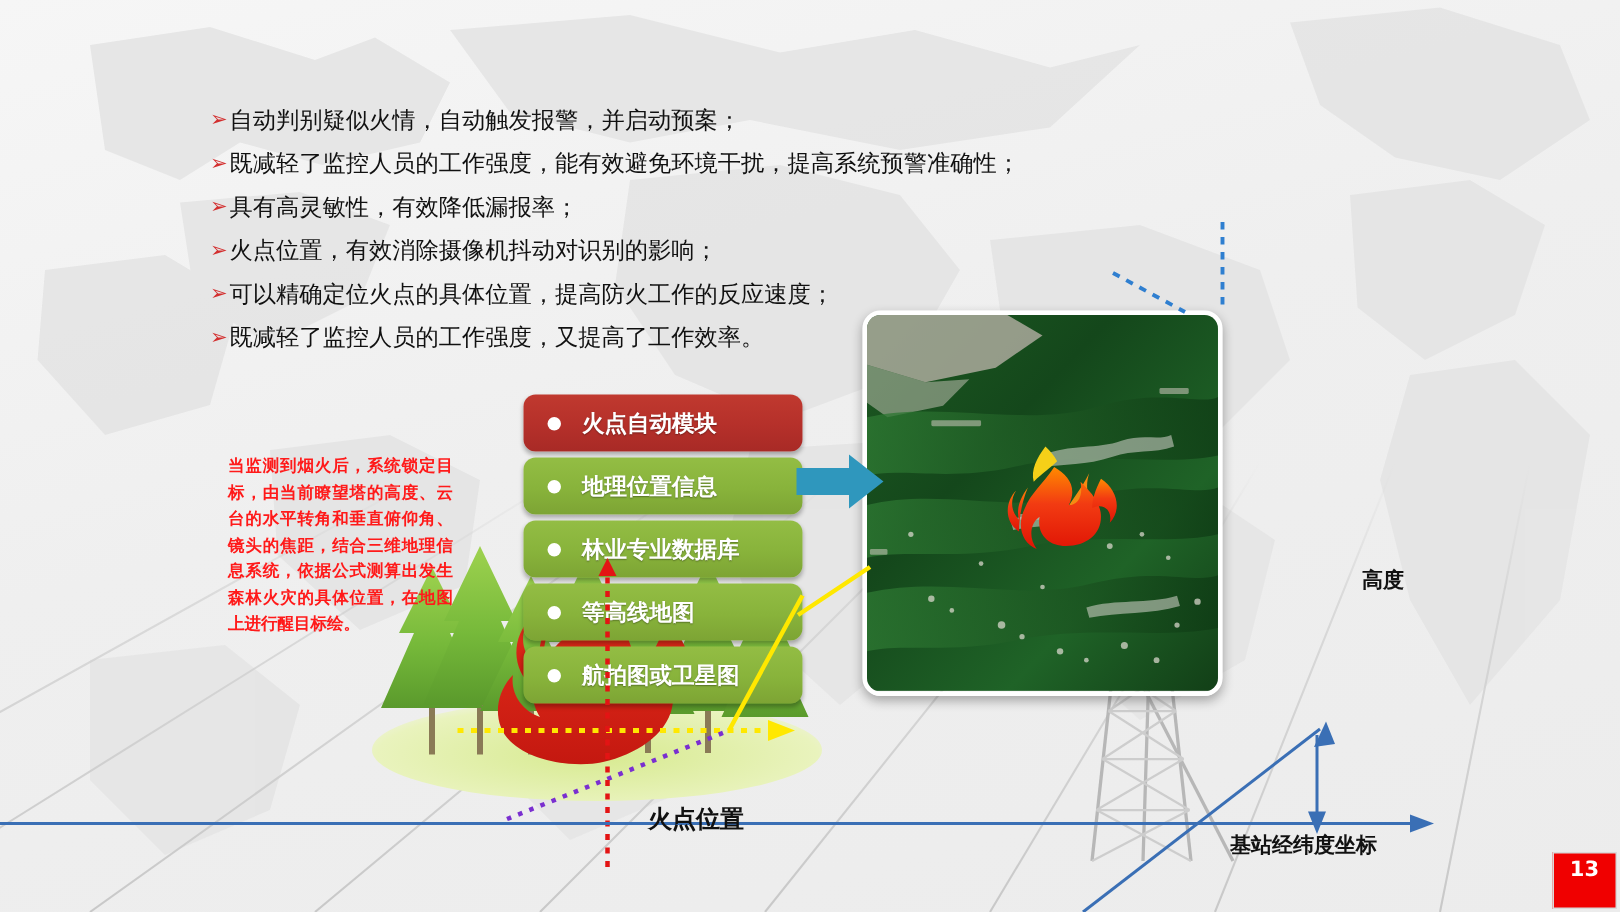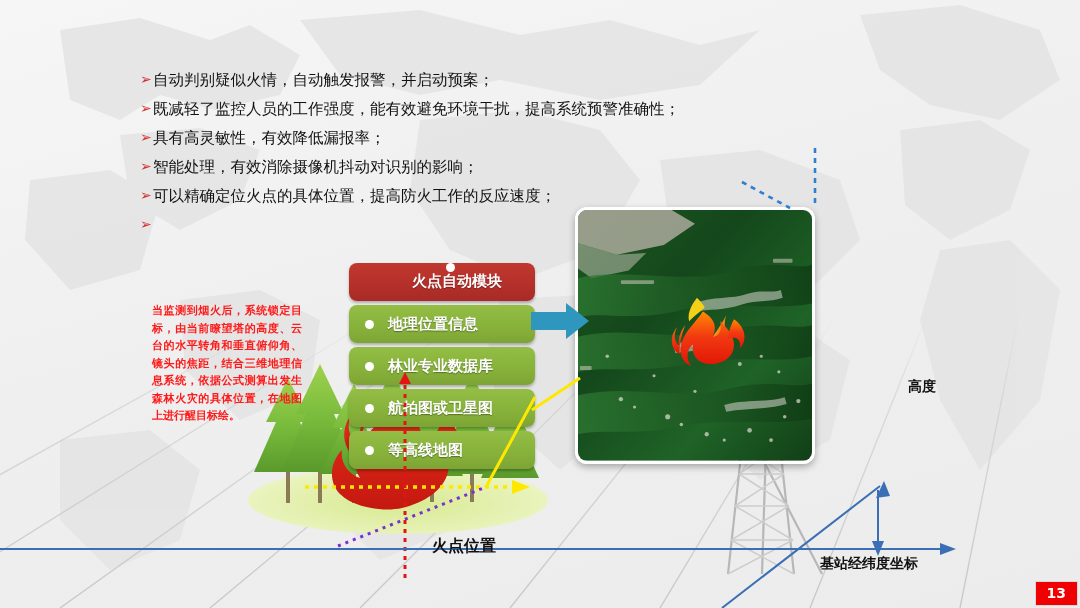--- a/index.html
+++ b/index.html
@@ -52,21 +52,21 @@
     text-align:justify;
   }
 
   
   .box-stack { position:absolute; left:349px; top:263px; width:186px; }
   .mod-box {
     position:relative; height:38px; border-radius:8px; margin-bottom:4px;
     display:flex; align-items:center; padding-left:16px;
     box-shadow:0 2px 3px rgba(0,0,0,.28);
   }
-  .mod-box.red  { background:linear-gradient(180deg,#c0392f 0%,#b5302a 55%,#a82a26 100%);flex-direction:column; }
+  .mod-box.red  { background:linear-gradient(180deg,#c0392f 0%,#b5302a 55%,#a82a26 100%); }
   .mod-box.green{ background:linear-gradient(180deg,#93bd44 0%,#88b33b 55%,#7da434 100%); }
   .mod-dot { width:9px; height:9px; border-radius:50%; background:#fff; flex:0 0 9px; }
   .mod-label {
     margin-left:14px; color:#fff; font-weight:bold; font-size:15px;
     font-family:"DejaVu Sans","Liberation Sans",sans-serif;
     text-shadow:0 1px 1px rgba(0,0,0,.35);
   }
 
   
   .sat-frame {
@@ -91,21 +91,21 @@
     font-family:"DejaVu Sans","Liberation Sans",sans-serif;
   }
   #lbl-firepoint { left:432px; top:536px; font-size:16px; }
   #lbl-height    { left:908px; top:378px; font-size:14px; }
   #lbl-basecoord { left:820px; top:555px; font-size:14px; }
 
   
   .page-badge {
     position:absolute; right:2px; bottom:2px;
     background:#f00000; color:#fff; font-weight:bold; font-size:14px;
-    padding:3px 11px 4px 11px; border:1px solid #d9d9d9;
+    padding:3px 11px 17px 11px; border:1px solid #d9d9d9;
     font-family:"DejaVu Sans","Liberation Sans",sans-serif;
   }
 </style>
 </head>
 <body>
 
 <div id="slide">
 
   <svg class="watermark" viewBox="0 0 1080 608" preserveAspectRatio="none">
     <g fill="#e4e4e4" opacity="0.85">
@@ -167,28 +167,29 @@
     <div class="bullet-row">
       <span class="bullet-mark">➢</span>
       <span class="bullet-text">既减轻了监控人员的工作强度，能有效避免环境干扰，提高系统预警准确性；</span>
     </div>
     <div class="bullet-row">
       <span class="bullet-mark">➢</span>
       <span class="bullet-text">具有高灵敏性，有效降低漏报率；</span>
     </div>
     <div class="bullet-row">
       <span class="bullet-mark">➢</span>
-      <span class="bullet-text">智能处理，有效消除摄像机抖动对识别的影响；</span>
+      <span class="bullet-text">火点位置，有效消除摄像机抖动对识别的影响；</span>
     </div>
     <div class="bullet-row">
       <span class="bullet-mark">➢</span>
       <span class="bullet-text">可以精确定位火点的具体位置，提高防火工作的反应速度；</span>
     </div>
     <div class="bullet-row">
       <span class="bullet-mark">➢</span>
+      <span class="bullet-text">既减轻了监控人员的工作强度，又提高了工作效率。</span>
     </div>
   </div>
 
   <svg class="forest" viewBox="0 0 300 200" preserveAspectRatio="none">
     <defs>
       <radialGradient id="grassg" cx="50%" cy="55%" r="70%">
         <stop offset="0%" stop-color="#d7ea90"></stop>
         <stop offset="70%" stop-color="#e9f3bd"></stop>
         <stop offset="100%" stop-color="#f2f6de" stop-opacity="0"></stop>
       </radialGradient>
@@ -265,25 +266,25 @@
     <div class="mod-box green">
       <span class="mod-dot"></span>
       <span class="mod-label">地理位置信息</span>
     </div>
     <div class="mod-box green">
       <span class="mod-dot"></span>
       <span class="mod-label">林业专业数据库</span>
     </div>
     <div class="mod-box green">
       <span class="mod-dot"></span>
-      <span class="mod-label">航拍图或卫星图</span>
+      <span class="mod-label">等高线地图</span>
     </div>
     <div class="mod-box green">
       <span class="mod-dot"></span>
-      <span class="mod-label">等高线地图</span>
+      <span class="mod-label">航拍图或卫星图</span>
     </div>
   </div>
 
   <div class="red-note">当监测到烟火后，系统锁定目标，由当前瞭望塔的高度、云台的水平转角和垂直俯仰角、镜头的焦距，结合三维地理信息系统，依据公式测算出发生森林火灾的具体位置，在地图上进行醒目标绘。</div>
 
   <div class="sat-frame">
     <svg class="sat-img" viewBox="0 0 240 257" preserveAspectRatio="none">
       <defs>
         <linearGradient id="terr" x1="0" y1="0" x2="1" y2="1">
           <stop offset="0%" stop-color="#1d5a22"></stop>

